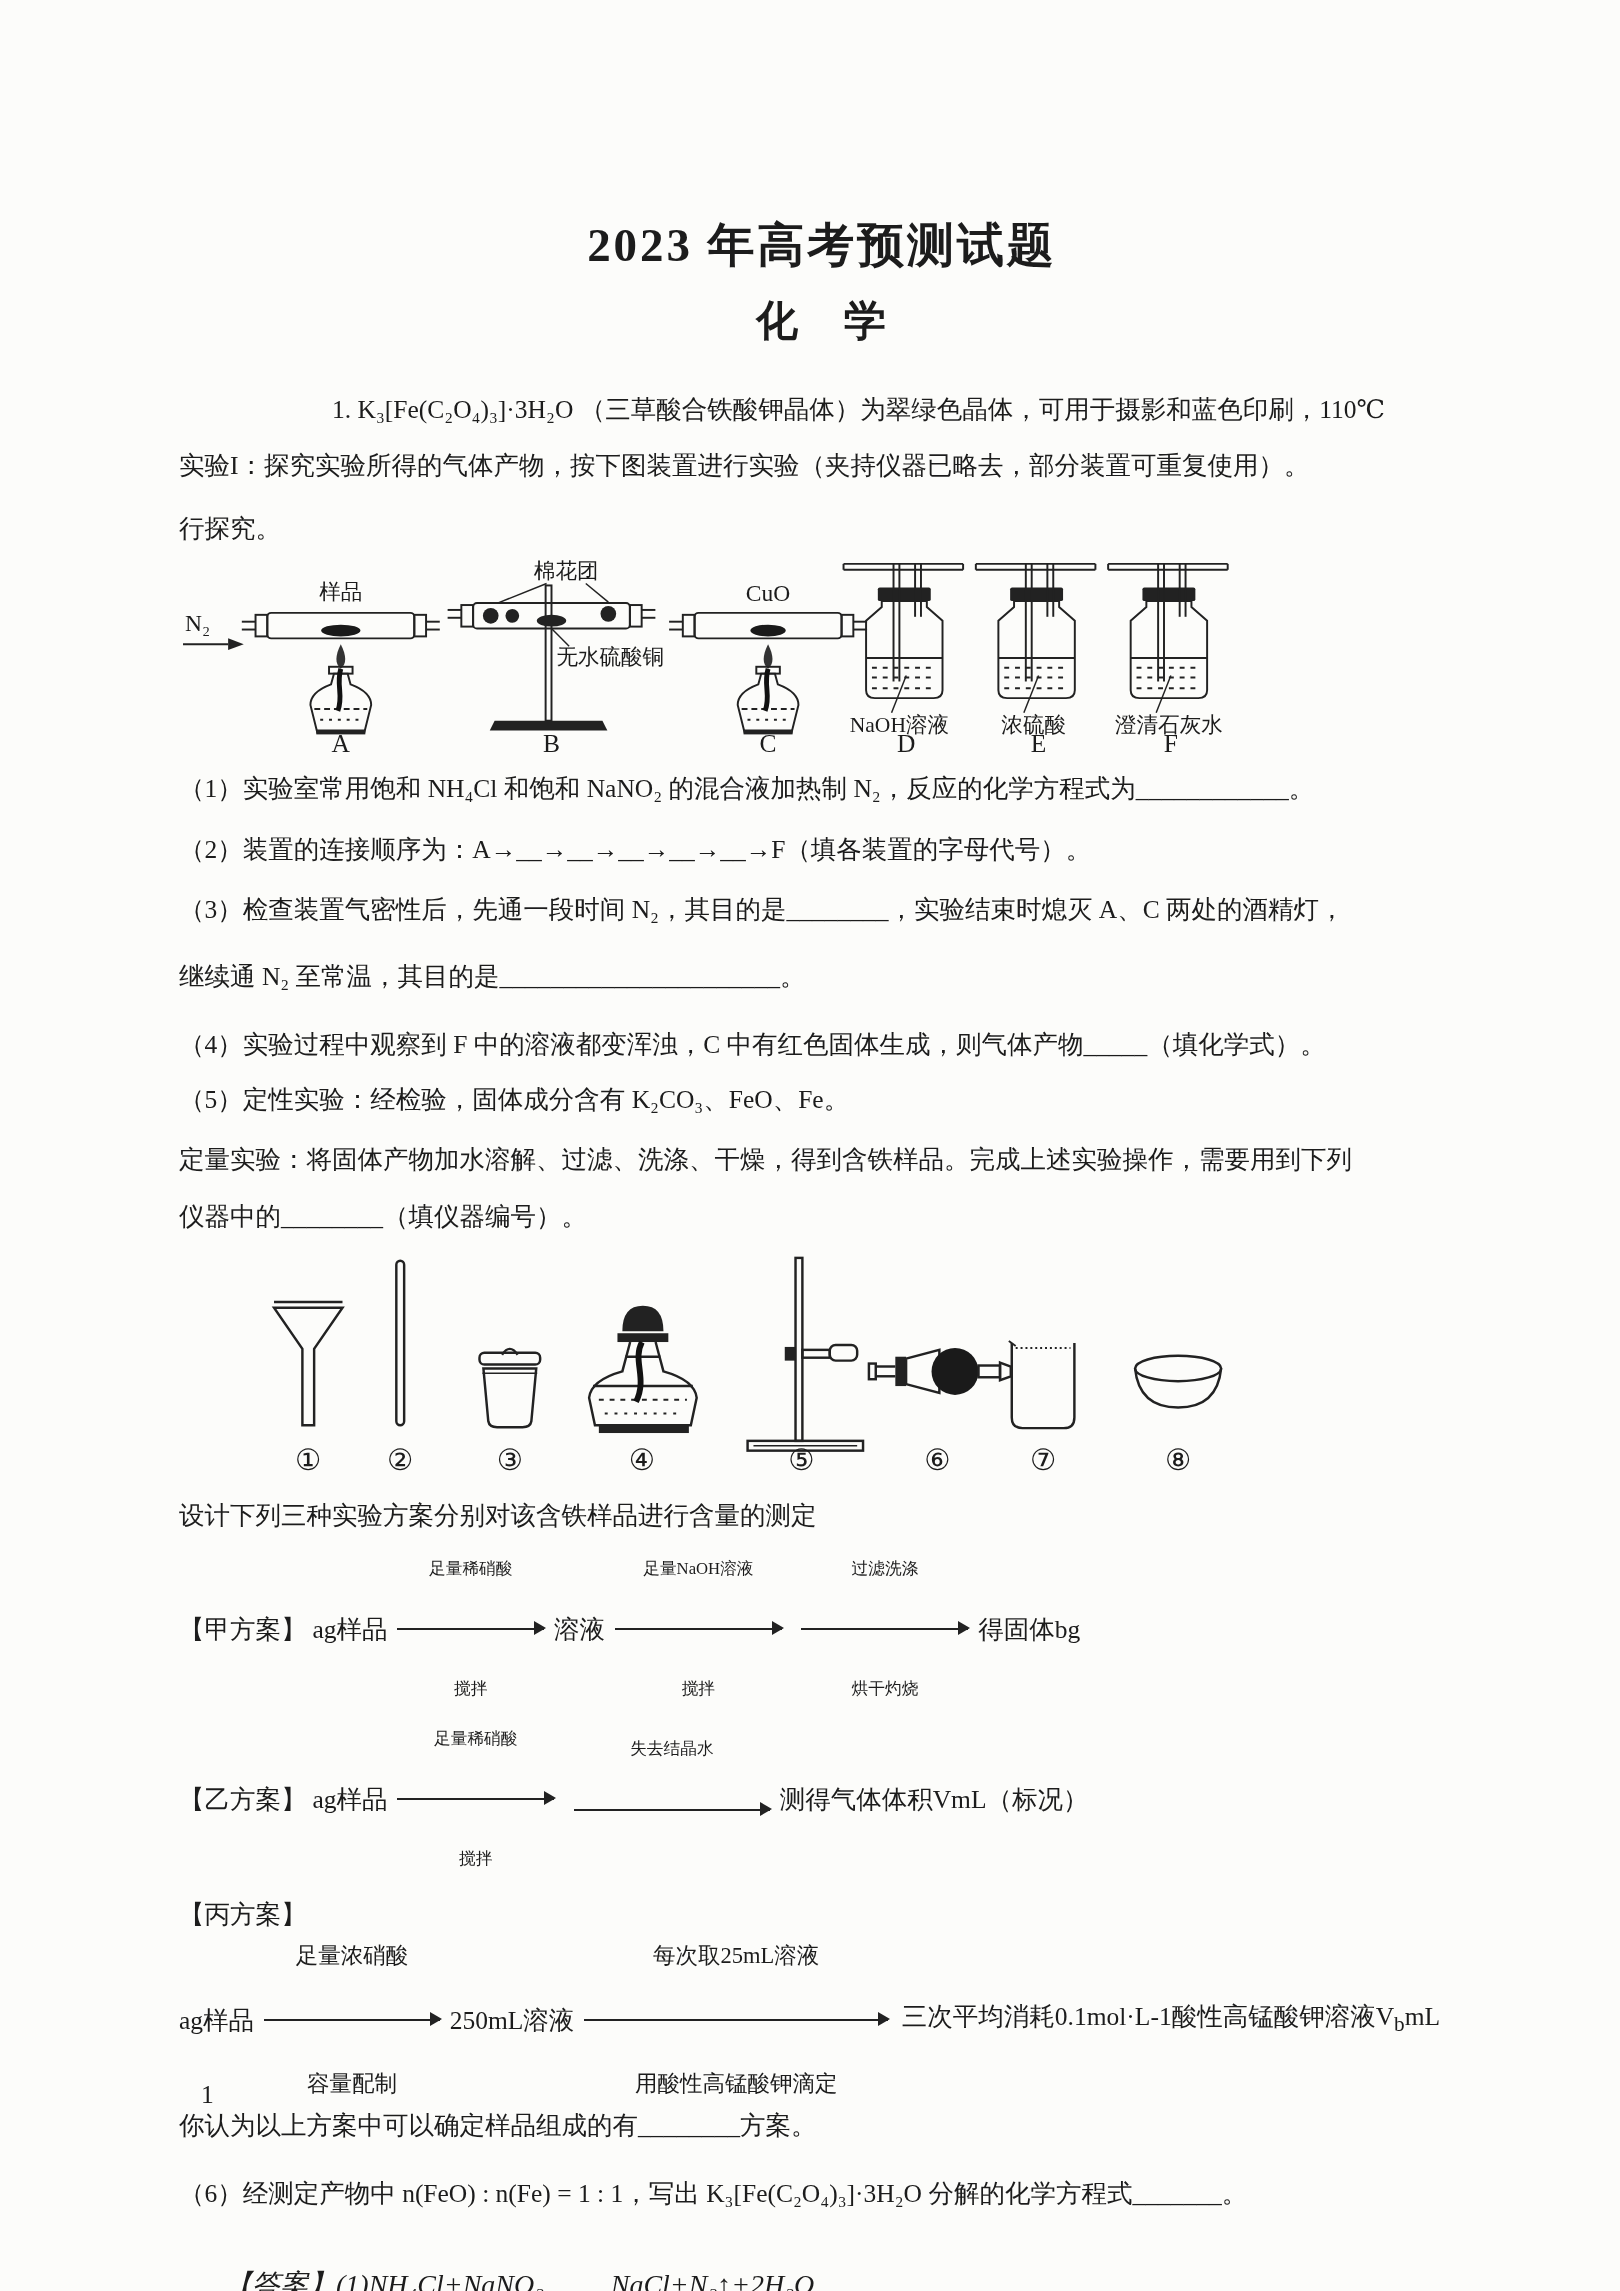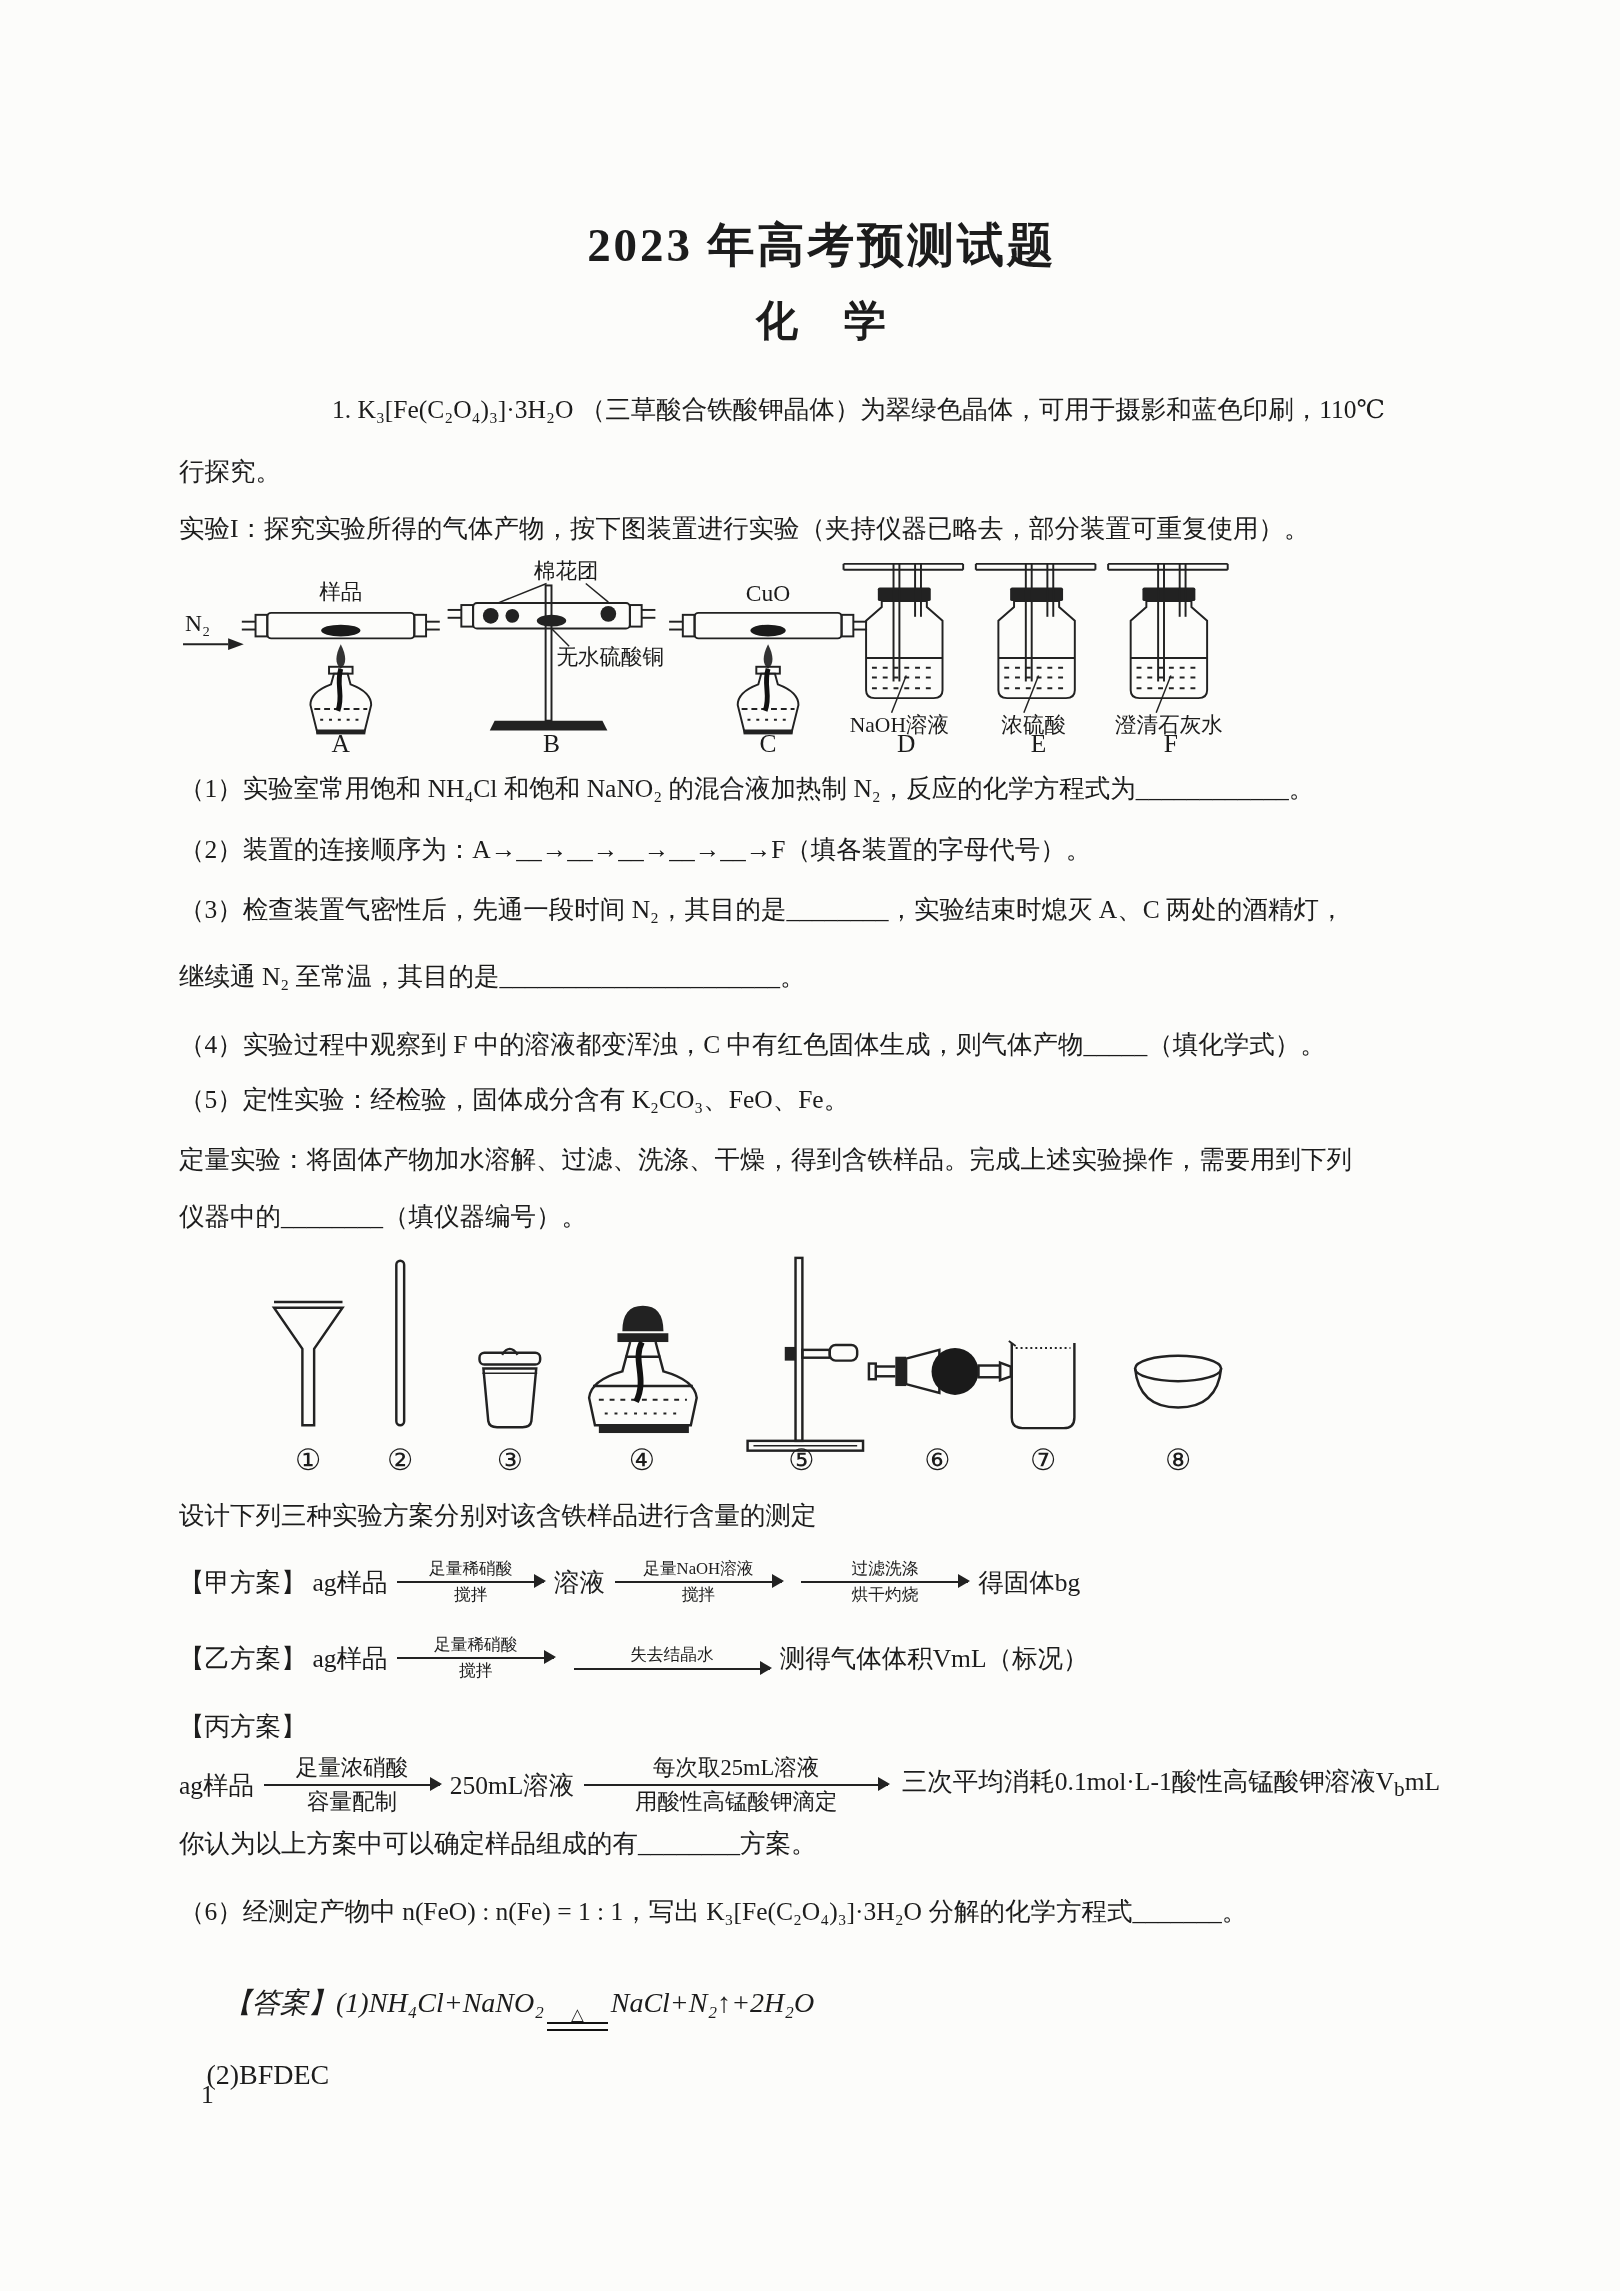--- a/index.html
+++ b/index.html
@@ -15,21 +15,21 @@
   .indent1{padding-left:153px;}
   .mt42{margin-top:41px}.mt30{margin-top:29px}.mt28{margin-top:27.4px}.mt26{margin-top:25.5px}
   .mt24{margin-top:23.5px}.mt22{margin-top:21.6px}.mt18{margin-top:17.6px}.mt16{margin-top:15.7px}.mt8{margin-top:7.8px}
   svg{display:block;}
   svg text{font-family:"Liberation Serif","DejaVu Serif",serif;fill:#1c1c1c;}
   .apparatus{margin-top:9.8px;}
   .equipment{margin-top:17.6px;margin-left:3.9px;}
   
   .scheme{display:flex;align-items:center;font-size:25.5px;white-space:nowrap;}
   .sch-label{margin-right:5.9px;}
-  .rxn{display:inline-flex;flex-direction:column;align-items:center;margin:0 9.8px;}
+  .rxn{display:inline-flex;flex-direction:column;align-items:center;margin:0 9.8px;gap:47px;}
   .rxn-top,.rxn-bottom{font-size:16.7px;line-height:20.6px;white-space:nowrap;}
   .rxn-shaft{display:block;width:var(--w,137px);height:2px;background:#222;position:relative;margin:2px 0;}
   .rxn-shaft::after{content:"";position:absolute;right:-2px;top:-6.9px;width:0;height:0;
     border-left:12.7px solid #222;border-top:7.8px solid transparent;border-bottom:7.8px solid transparent;}
   .scheme-c .rxn-top,.scheme-c .rxn-bottom{font-size:22.5px;line-height:28px;}
   .sch-end2{display:inline-flex;flex-direction:row;font-size:25.5px;line-height:32px;margin-left:3.9px;}
   
   .answer1{margin:53px 0 0 45px;font-size:28px;white-space:nowrap;font-style:italic;}
   .answer2{margin:27.4px 0 0 27.4px;font-size:28px;}
   .eq-cond{display:inline-flex;flex-direction:column;align-items:center;vertical-align:-7.8px;margin:0 2.9px;}
@@ -40,22 +40,22 @@
 </head>
 <body>
 
 <div class="page">
   <div class="content">
 
     <h1 class="title">2023 年高考预测试题</h1>
     <h2 class="subtitle">化　学</h2>
 
     <p class="bl indent1 mt42">1. K₃[Fe(C₂O₄)₃]·3H₂O （三草酸合铁酸钾晶体）为翠绿色晶体，可用于摄影和蓝色印刷，110℃</p>
+    <p class="bl mt18">实验I：探究实验所得的气体产物，按下图装置进行实验（夹持仪器已略去，部分装置可重复使用）。</p>
     <p class="bl mt24">行探究。</p>
-    <p class="bl mt18">实验I：探究实验所得的气体产物，按下图装置进行实验（夹持仪器已略去，部分装置可重复使用）。</p>
 
     <svg class="apparatus" width="1284" height="196" viewBox="0 0 1310 200" fill="none" stroke="#222" stroke-width="2">
       <defs>
         <g id="lamp">
           <path d="M0,88 C-6,100 -6,108 0,113 C6,108 6,100 0,88" fill="#333" stroke="none"></path>
           <rect x="-12" y="111" width="24" height="7"></rect>
           <path d="M-24,178 L-31,150 C-31,138 -18,132 -10,129 L-7,118 L7,118 L10,129 C18,132 31,138 31,150 L24,178 Z"></path>
           <line x1="-27" y1="154" x2="27" y2="154" stroke-dasharray="6 4"></line>
           <line x1="-21" y1="165" x2="21" y2="165" stroke-dasharray="3 6"></line>
           <path d="M0,113 C-5,130 3,140 -3,156" stroke="#111" stroke-width="5"></path>

